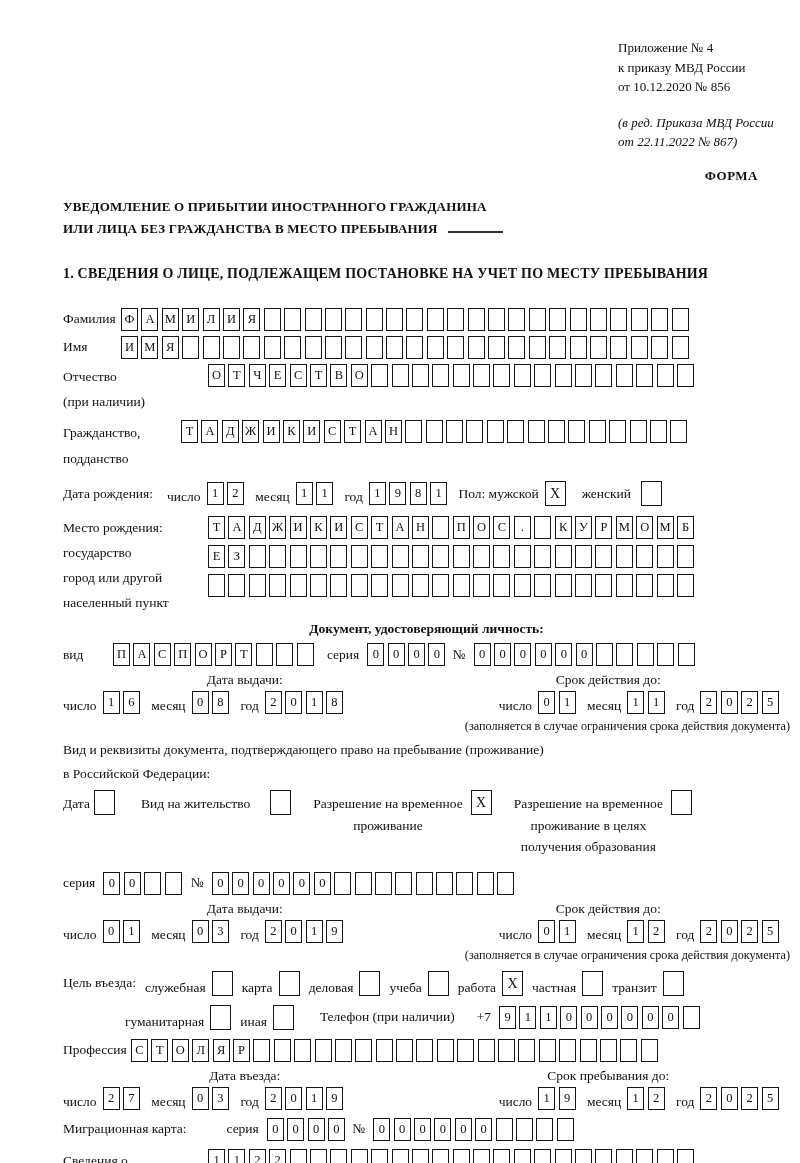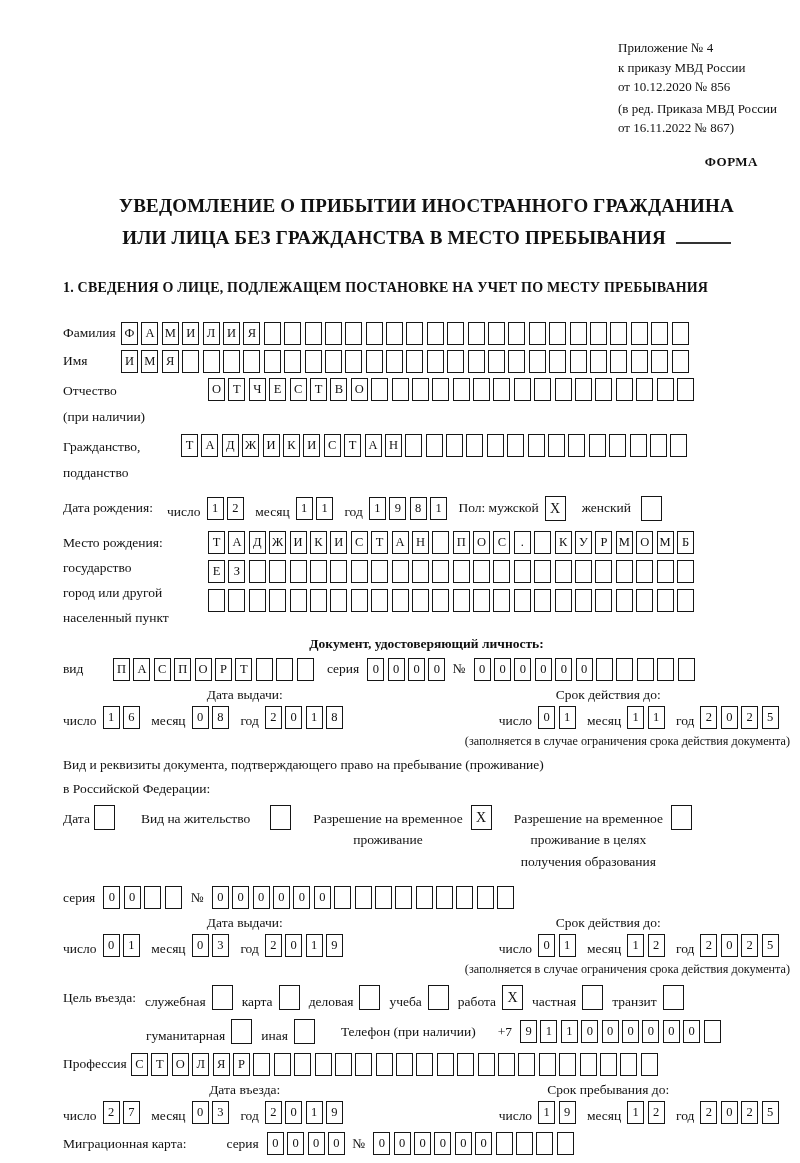--- a/index.html
+++ b/index.html
@@ -7,23 +7,23 @@
   body {
     width:800px; height:1163px; overflow:hidden;
     color:#111;
     font-family:"Liberation Serif","DejaVu Serif",serif;
     font-size:13.5px;
   }
   .page { width:800px; padding:38px 10px 0 63px; }
 
   
   .annex { margin-left:555px; font-size:13px; line-height:1.5; }
-  .annex-note { margin-top:2px; }
+  .annex-note { margin-top:16px;font-style:italic; }
   .forma { text-align:right; margin:16px 32px 0 0; font-weight:bold; font-size:13px; letter-spacing:0.5px; }
-  .title { text-align:center; font-weight:bold; font-size:19px; line-height:1.7; margin-top:20px; letter-spacing:0.2px; }
+  .title { text-align:left; font-weight:bold; font-size:13px; line-height:1.7; margin-top:12px; letter-spacing:0.2px; }
   .blank-underline { display:inline-block; width:55px; border-bottom:2px solid #333; margin-left:10px; }
   .section-title { font-weight:bold; font-size:14px; margin:26px 0 26px 0; letter-spacing:0.2px; }
 
   
   .row { display:flex; align-items:flex-start; margin-bottom:5px; }
   .row.center { align-items:center; }
   .lbl { flex:none; padding-top:3px; }
   .cells { display:inline-flex; flex:none; }
   .cell {
     display:inline-flex; flex:none; width:17px; height:23px;
@@ -55,40 +55,40 @@
   
   .opts-row { display:flex; align-items:flex-start; margin:8px 0 14px 0; }
   .opt { display:flex; align-items:flex-start; }
   .opt-text { text-align:center; line-height:1.6; padding-top:3px; }
   .opt .box { margin-left:8px; } .gap2 { margin-left:26px; } .gap3 { margin-left:22px; }
 
   
   .p-row { display:flex; align-items:center; margin-bottom:9px; }
   .p-opt { display:flex; align-items:flex-end; margin-left:9px; }
   .p-opt .box { margin-left:6px; }
-  .indent62 { margin-left:83px; }
+  .indent62 { margin-left:62px; }
   .phone-lbl { margin-left:26px; }
   .phone-prefix { margin:0 8px 0 22px; }
 
   
   .stack { display:flex; flex-direction:column; }
   .stack .cells { margin-bottom:6px; }
 </style>
 </head>
 <body>
 
 <div class="page">
 
   <div class="annex">
     <div>Приложение № 4</div>
     <div>к приказу МВД России</div>
     <div>от 10.12.2020 № 856</div>
     <div class="annex-note">
       <div>(в ред. Приказа МВД России</div>
-      <div>от 16.11.2022 № 867)</div>
+      <div>от 22.11.2022 № 867)</div>
     </div>
   </div>
 
   <div class="forma">ФОРМА</div>
 
   <div class="title">
     <div>УВЕДОМЛЕНИЕ О ПРИБЫТИИ ИНОСТРАННОГО ГРАЖДАНИНА</div>
     <div><span>ИЛИ ЛИЦА БЕЗ ГРАЖДАНСТВА В МЕСТО ПРЕБЫВАНИЯ</span><span class="blank-underline"></span></div>
   </div>
 

